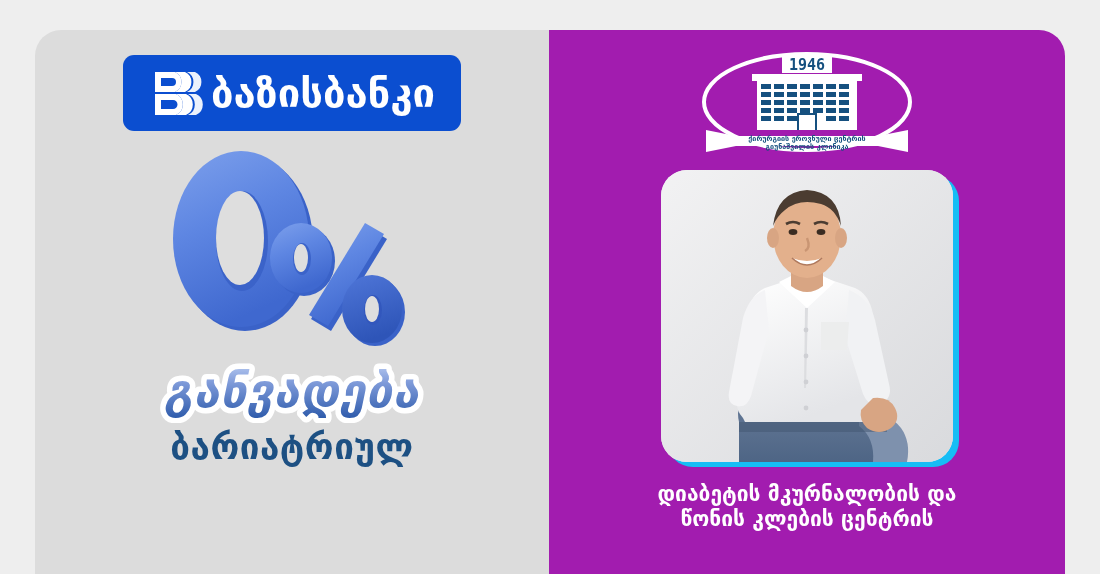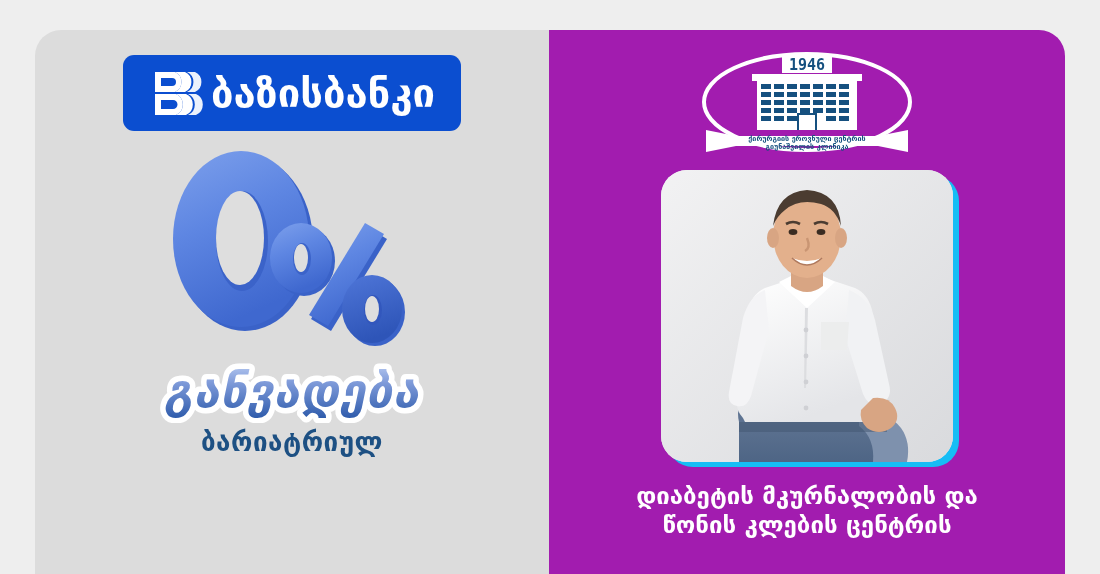--- a/index.html
+++ b/index.html
@@ -85,21 +85,21 @@
     justify-content: center;
     width: 100%;
     font-style: italic;
   }
   #ganvadeba-svg { display: block; }
 
   #bariatric-text {
     margin-top: 6px;
     text-align: center;
     color: #1d5083;
-    font-size: 26px;
+    font-size: 35px;
     font-weight: bold;
     line-height: 1.17;
     letter-spacing: 0.5px;
   }
 
   
   #right-panel {
     flex: 1;
     height: 100%;
     background: #a21caf;
@@ -141,21 +141,21 @@
     border-radius: 26px;
     overflow: hidden;
     background: #e9eaec;
   }
   #photo svg { display: block; }
 
   #clinic-caption {
     margin-top: 20px;
     text-align: center;
     color: #ffffff;
-    font-size: 24px;
+    font-size: 21px;
     font-weight: bold;
     line-height: 1.2;
     width: 420px;
   }
 </style>
 </head>
 <body>
 
 <div id="banner">
 

